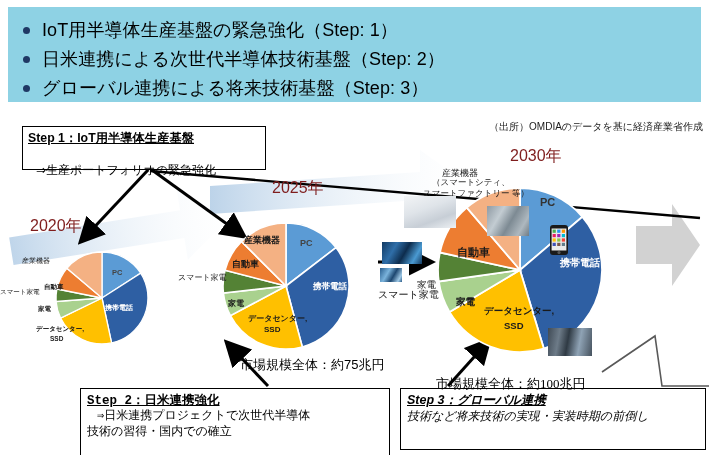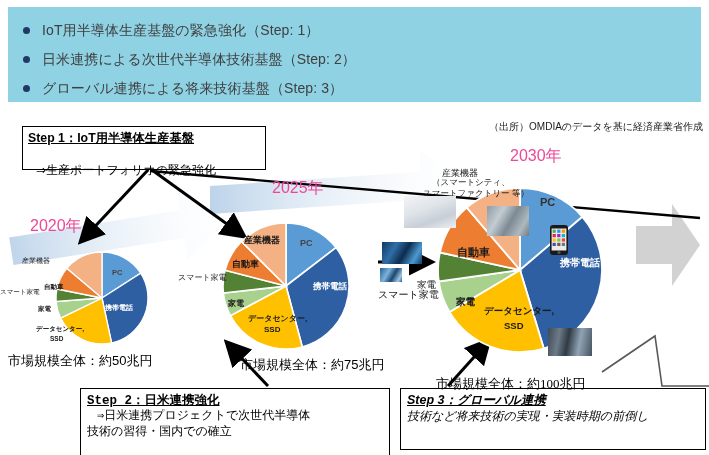--- a/index.html
+++ b/index.html
@@ -11,21 +11,21 @@
   }
   .stage{position:absolute;inset:0;}
 
   
   #header-banner{
     position:absolute;left:8px;top:7px;width:693px;height:95px;
     background:#8ed2e4;
   }
   #header-banner ul{list-style:none;margin:0;padding:9px 0 0 34px;}
   #header-banner li{
-    position:relative;font-size:14px;line-height:29px;color:#404040;
+    position:relative;font-size:18px;line-height:29px;color:#000000;
     white-space:nowrap;letter-spacing:.1px;
   }
   #header-banner li .bullet{
     position:absolute;left:-19px;top:11px;width:7px;height:7px;border-radius:50%;
     background:#1f3864;
   }
 
   
   .stepbox{position:absolute;background:#fff;border:1.4px solid #000;box-sizing:border-box;}
   .stepbox .title{
@@ -46,21 +46,21 @@
 
   
   #source-note{
     position:absolute;right:6px;top:120px;font-size:10px;color:#1a1a1a;white-space:nowrap;
   }
 
   
   .bgarrow{position:absolute;}
 
   
-  .chart-year{position:absolute;font-size:16px;color:#ec4899;white-space:nowrap;}
+  .chart-year{position:absolute;font-size:16px;color:#7f1d1d;white-space:nowrap;}
   .slice-label{position:absolute;white-space:nowrap;color:#1a1a1a;font-weight:bold;}
   .outside-label{position:absolute;white-space:nowrap;color:#1a1a1a;}
   .market-size{position:absolute;white-space:nowrap;font-size:13px;color:#000;}
 
   .thumb{position:absolute;overflow:hidden;border:0;}
 
   
   .ph-factory{background:
       linear-gradient(120deg,#8f9aa3 0%,#c3ccd2 30%,#7d8a93 55%,#aeb8bf 80%,#6f7b84 100%);}
   .ph-server{background:
@@ -182,21 +182,20 @@
 
   <div class="slice-label" style="left:112px;top:268px;font-size:7.5px;color:#444;">PC</div>
   <div class="slice-label" style="left:105px;top:303px;font-size:7px;color:#fff;">携帯電話</div>
   <div class="slice-label" style="left:36px;top:325px;font-size:6.5px;">データセンター,</div>
   <div class="slice-label" style="left:50px;top:335px;font-size:6.5px;">SSD</div>
   <div class="slice-label" style="left:38px;top:305px;font-size:6.5px;">家電</div>
   <div class="outside-label" style="left:0px;top:288px;font-size:6.5px;">スマート家電</div>
   <div class="slice-label" style="left:44px;top:283px;font-size:6.5px;">自動車</div>
   <div class="outside-label" style="left:22px;top:256px;font-size:7px;">産業機器</div>
 
-  <div class="market-size" style="left:8px;top:352px;">市場規模全体：約50兆円</div>
 
   <div class="chart-year" style="left:272px;top:178px;">2025年</div>
 
   <svg style="position:absolute;left:218px;top:218px;" width="136" height="136" viewBox="-68 -68 136 136">
     <path d="M0 0 L0 -63 A63 63 0 0 1 50.0 -38.4 Z" fill="#5b9bd5" stroke="#fff" stroke-width="1.6"></path>
     <path d="M0 0 L50.0 -38.4 A63 63 0 0 1 16.3 60.9 Z" fill="#2e5fa3" stroke="#fff" stroke-width="1.6"></path>
     <path d="M0 0 L16.3 60.9 A63 63 0 0 1 -55.6 29.6 Z" fill="#ffc000" stroke="#fff" stroke-width="1.6"></path>
     <path d="M0 0 L-55.6 29.6 A63 63 0 0 1 -62.6 7.0 Z" fill="#a9d18e" stroke="#fff" stroke-width="1.6"></path>
     <path d="M0 0 L-62.6 7.0 A63 63 0 0 1 -61.0 -15.7 Z" fill="#548235" stroke="#fff" stroke-width="1.6"></path>
     <path d="M0 0 L-61.0 -15.7 A63 63 0 0 1 -44.5 -44.5 Z" fill="#ed7d31" stroke="#fff" stroke-width="1.6"></path>

